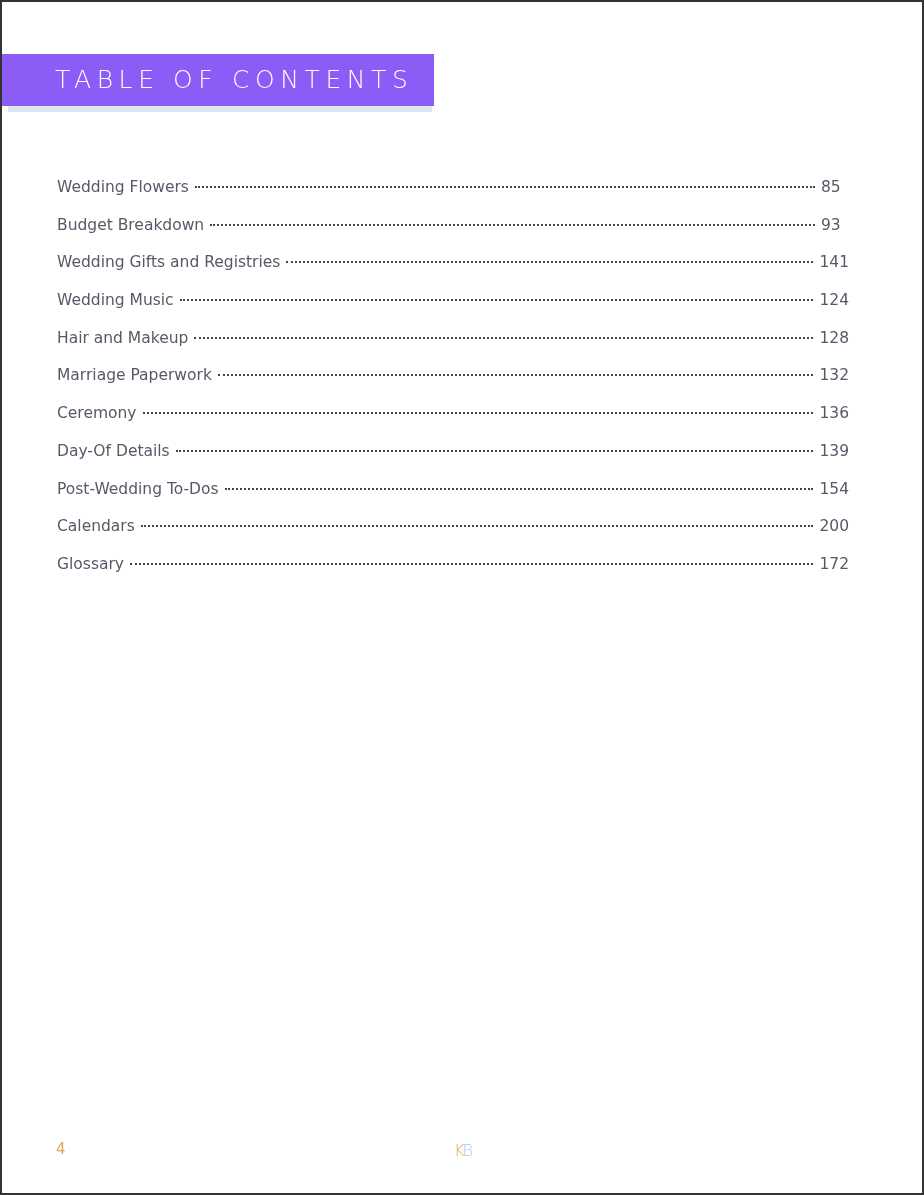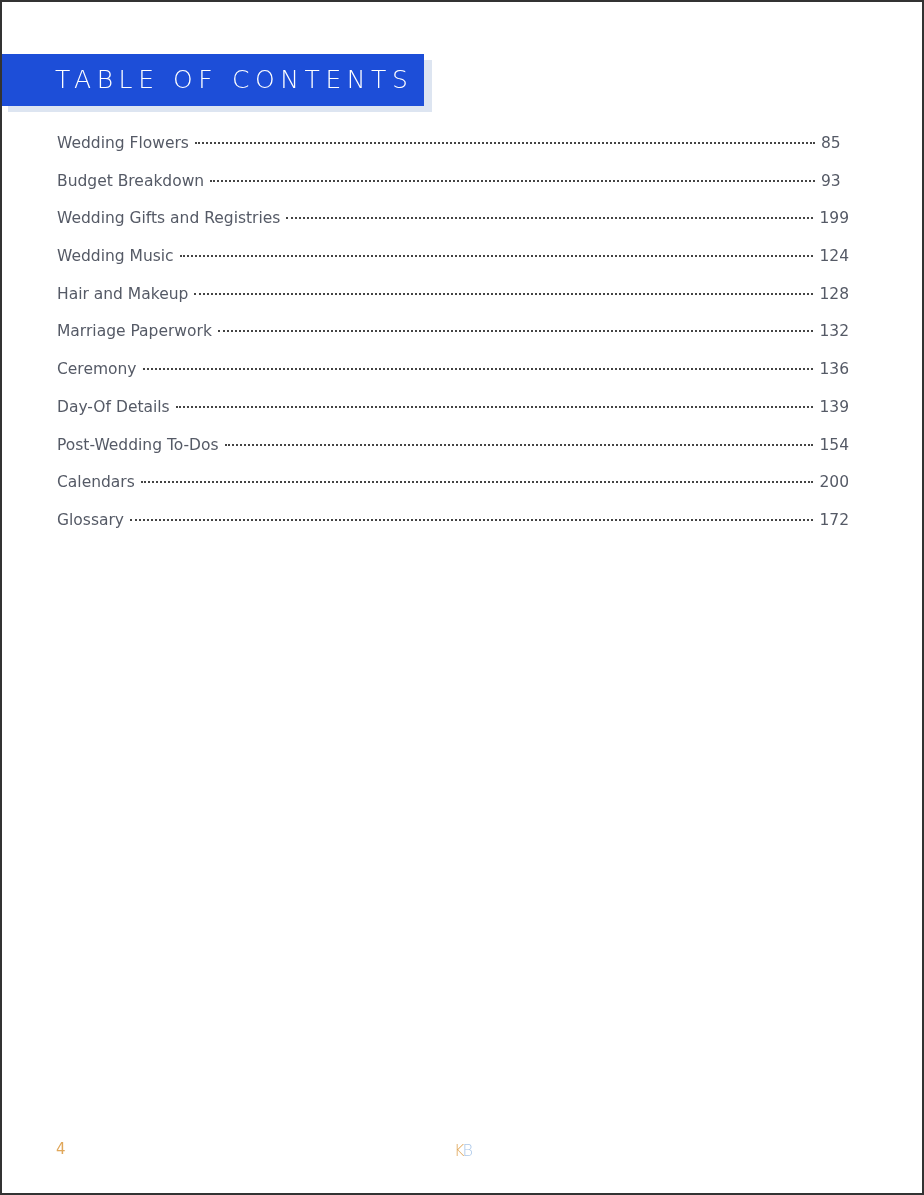--- a/index.html
+++ b/index.html
@@ -11,21 +11,22 @@
       background: #ffffff;
     }
     .banner-shadow {
       position: absolute; left: 0; top: 6px;
       width: 428px; height: 52px;
       background: #dde5f1;
     }
     .banner {
       position: absolute; left: 0; top: 52px;
       width: 422px; height: 52px;
-      background: #1d4ed8;
+      background: #8b5cf6;
+      padding-left: 10px;
     }
     .banner-wrap { position: absolute; left: 0; top: 52px; width: 430px; height: 60px; }
     .banner-wrap .banner-shadow { left: 6px; top: 6px; width: 424px; height: 52px; }
     .banner-wrap .banner { left: 0; top: 0; width: 422px; height: 52px; }
     .banner-title {
       position: absolute; left: 53px; top: 11px;
       font-family: "DejaVu Sans", sans-serif;
       font-size: 25px; font-weight: 300;
       letter-spacing: 5.6px;
       color: #ffffff;
@@ -43,21 +44,21 @@
       display: flex; align-items: baseline;
       height: 37.7px; line-height: 28px;
     }
     .toc-title { white-space: nowrap; padding-right: 6px; }
     .toc-leader {
       flex: 1;
       border-bottom: 2px dotted #444444;
       transform: translateY(-4px);
       margin-right: 6px;
     }
-    .toc-page { white-space: nowrap; min-width: 28px; text-align: left; }
+    .toc-page { white-space: nowrap; min-width: 28px; text-align: left; margin-top: 44px; }
     .footer-page {
       position: absolute; left: 54px; top: 1138px;
       font-family: "DejaVu Sans", sans-serif;
       font-size: 15px; color: #e0a75a;
     }
     .footer-logo {
       position: absolute; left: 452px; top: 1139px;
       font-family: "DejaVu Sans", sans-serif;
       font-size: 16px; font-weight: 200;
       letter-spacing: -2px;
@@ -84,21 +85,21 @@
       <span class="toc-page">85</span>
     </div>
     <div class="toc-row">
       <span class="toc-title">Budget Breakdown</span>
       <span class="toc-leader"></span>
       <span class="toc-page">93</span>
     </div>
     <div class="toc-row">
       <span class="toc-title">Wedding Gifts and Registries</span>
       <span class="toc-leader"></span>
-      <span class="toc-page">199</span>
+      <span class="toc-page">141</span>
     </div>
     <div class="toc-row">
       <span class="toc-title">Wedding Music</span>
       <span class="toc-leader"></span>
       <span class="toc-page">124</span>
     </div>
     <div class="toc-row">
       <span class="toc-title">Hair and Makeup</span>
       <span class="toc-leader"></span>
       <span class="toc-page">128</span>

